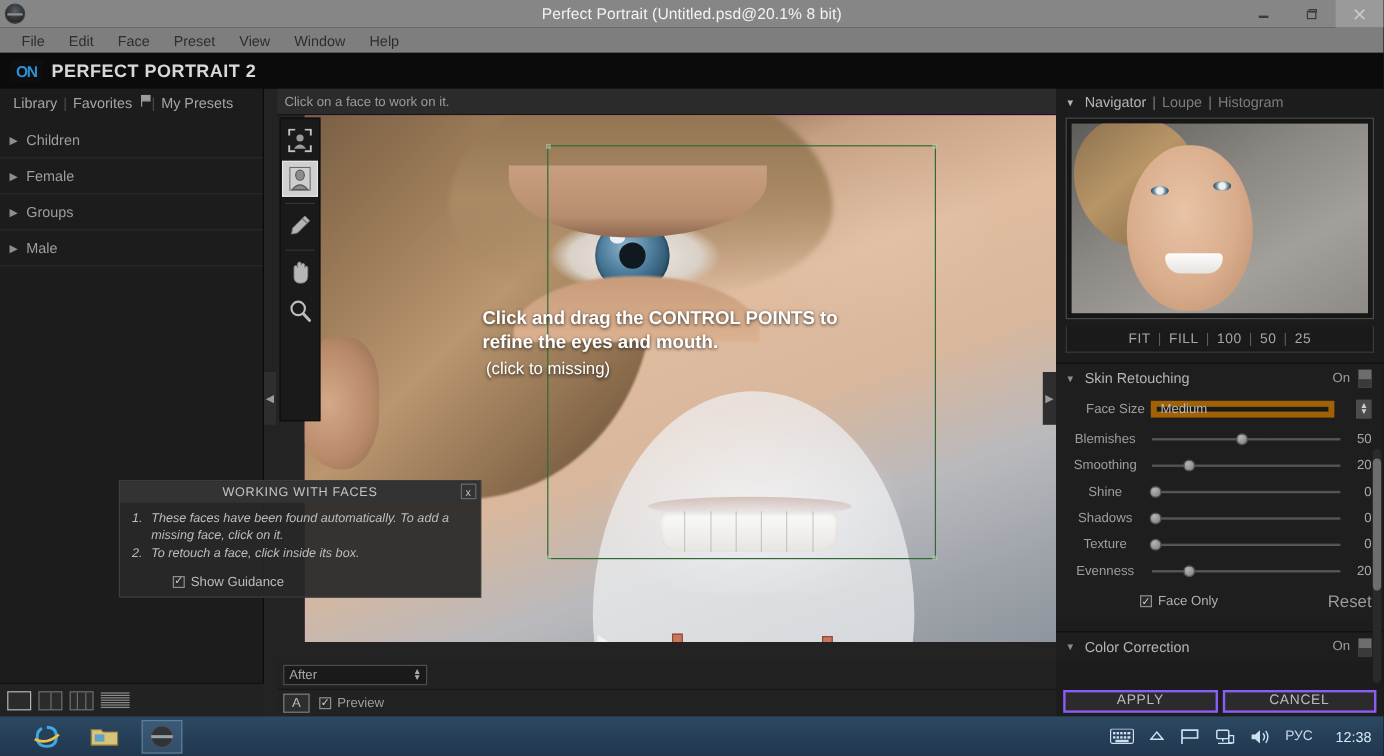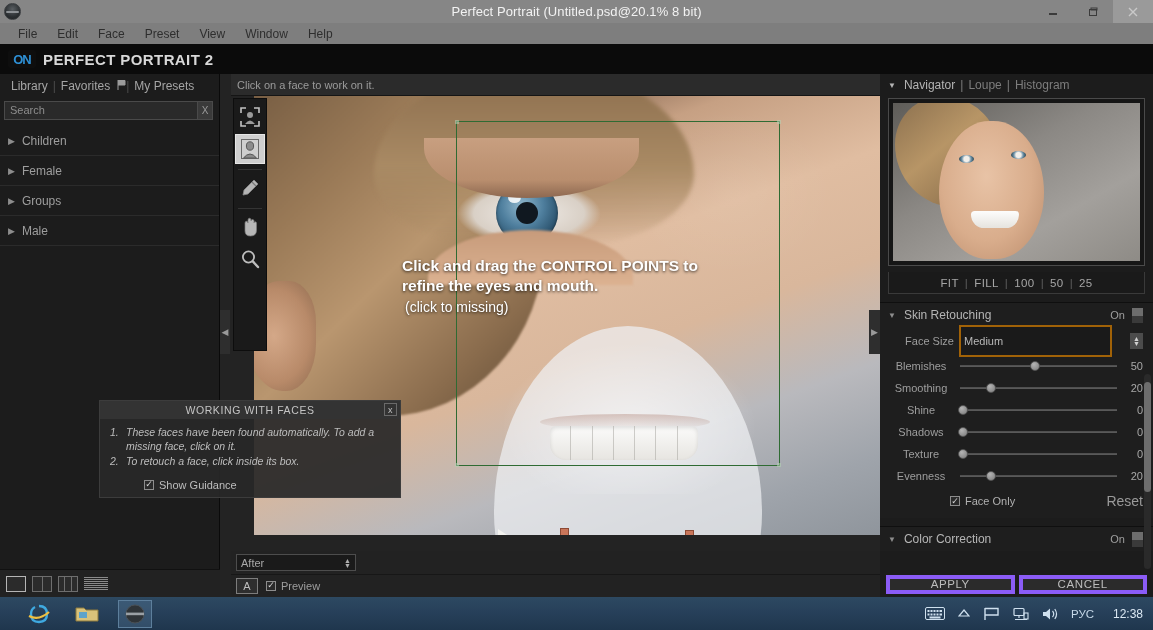--- a/index.html
+++ b/index.html
@@ -370,21 +370,21 @@
     width:11px; height:15px; background:#6d6d6d; position:relative;
   }
   .toggle-sw:after {
     content:""; position:absolute; left:0; bottom:0; width:11px; height:7px; background:#3a3a3a;
   }
   .sec-body { padding:4px 10px 6px 8px; }
 
   .facesize-row { display:flex; align-items:center; height:20px; margin-bottom:4px; }
   .fs-label { width:66px; text-align:right; color:#9e9e9e; font-size:11px; margin-right:5px; }
   .fs-select {
-    flex:1; height:32px; background:#1a1a1a; border:2px solid #a16207;
+    flex:1; height:14px; background:#1a1a1a; border:5px solid #a16207;
     display:flex; align-items:center; padding:0 3px; color:#b8b8b8; font-size:11px;
     justify-content:space-between; margin-right:18px;
   }
   .fs-spin {
     width:13px; height:16px; background:#4c4c4c; display:flex; flex-direction:column;
     align-items:center; justify-content:center; line-height:5px; font-size:7px; color:#d0d0d0;
   }
 
   .sl-row { display:flex; align-items:center; height:22px; }
   .sl-label { width:66px; text-align:center; color:#9e9e9e; font-size:11px; margin-right:6px; }
@@ -412,21 +412,21 @@
     position:absolute; left:0; top:8px; width:7px; height:110px;
     background:#6d6d6d; border-radius:4px; display:block;
   }
 
   .applyrow {
     position:absolute; bottom:0; left:0; width:273px; height:26px;
     display:flex; align-items:center; gap:4px; padding:0 6px;
     background:#1c1c1c;
   }
   .big-btn {
-    flex:1; height:19px; background:#2b2b2b; border:4px solid #8b5cf6;
+    flex:1; height:19px; background:#2b2b2b; border:2px solid #8b5cf6;
     display:flex; align-items:center; justify-content:center;
     color:#bcbcbc; font-size:11.5px; letter-spacing:0.6px;
   }
 
   
   .taskbar {
     position:absolute; bottom:0; left:0; width:1153px; height:33px;
     background:linear-gradient(180deg,#2d4961 0%,#27405a 45%,#1f364d 100%);
     display:flex; align-items:center;
   }
@@ -488,24 +488,20 @@
       <span class="side-tab">Library</span>
       <span class="side-sep">|</span>
       <span class="side-tab">Favorites</span>
       <span class="flag-ico">
         <svg width="9" height="10" viewBox="0 0 9 10">
             <path d="M1 0 L1 10 M1 0.5 L8 0.5 L8 5 L1 5" fill="#9b9b9b" stroke="#9b9b9b" stroke-width="1"></path>
           </svg>
       </span>
       <span class="side-sep">|</span>
       <span class="side-tab">My Presets</span>
-    </div>
-    <div class="search-row">
-      <div class="search-box">Search</div>
-      <div class="search-x">X</div>
     </div>
     <div class="cat-list">
       <div class="cat-row">
         <span class="tri">▶</span>
         <span>Children</span>
       </div>
       <div class="cat-row">
         <span class="tri">▶</span>
         <span>Female</span>
       </div>

